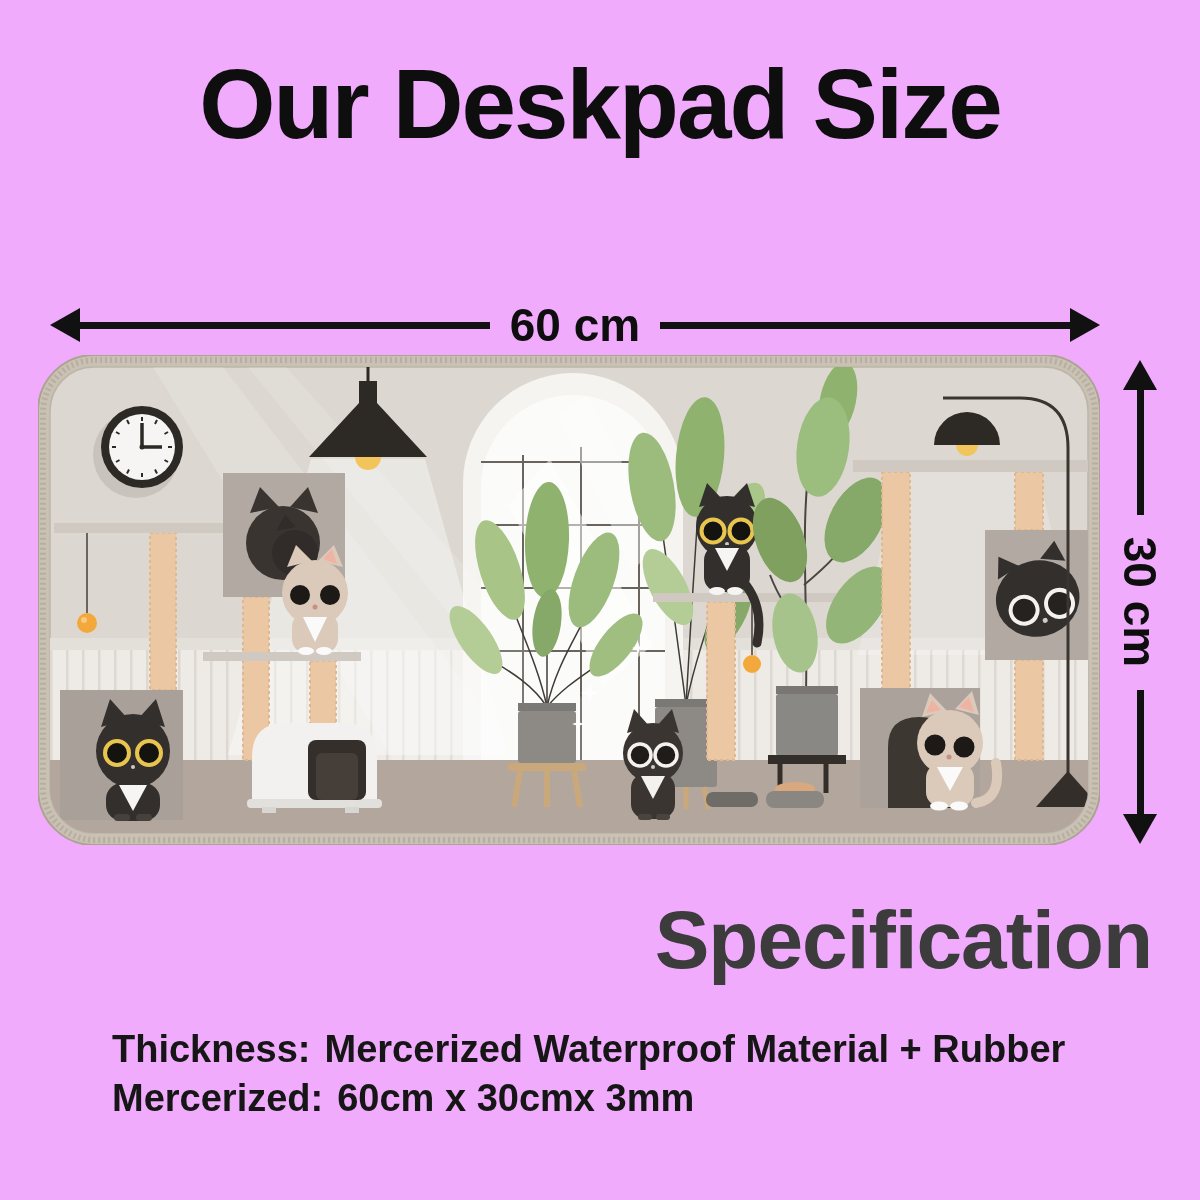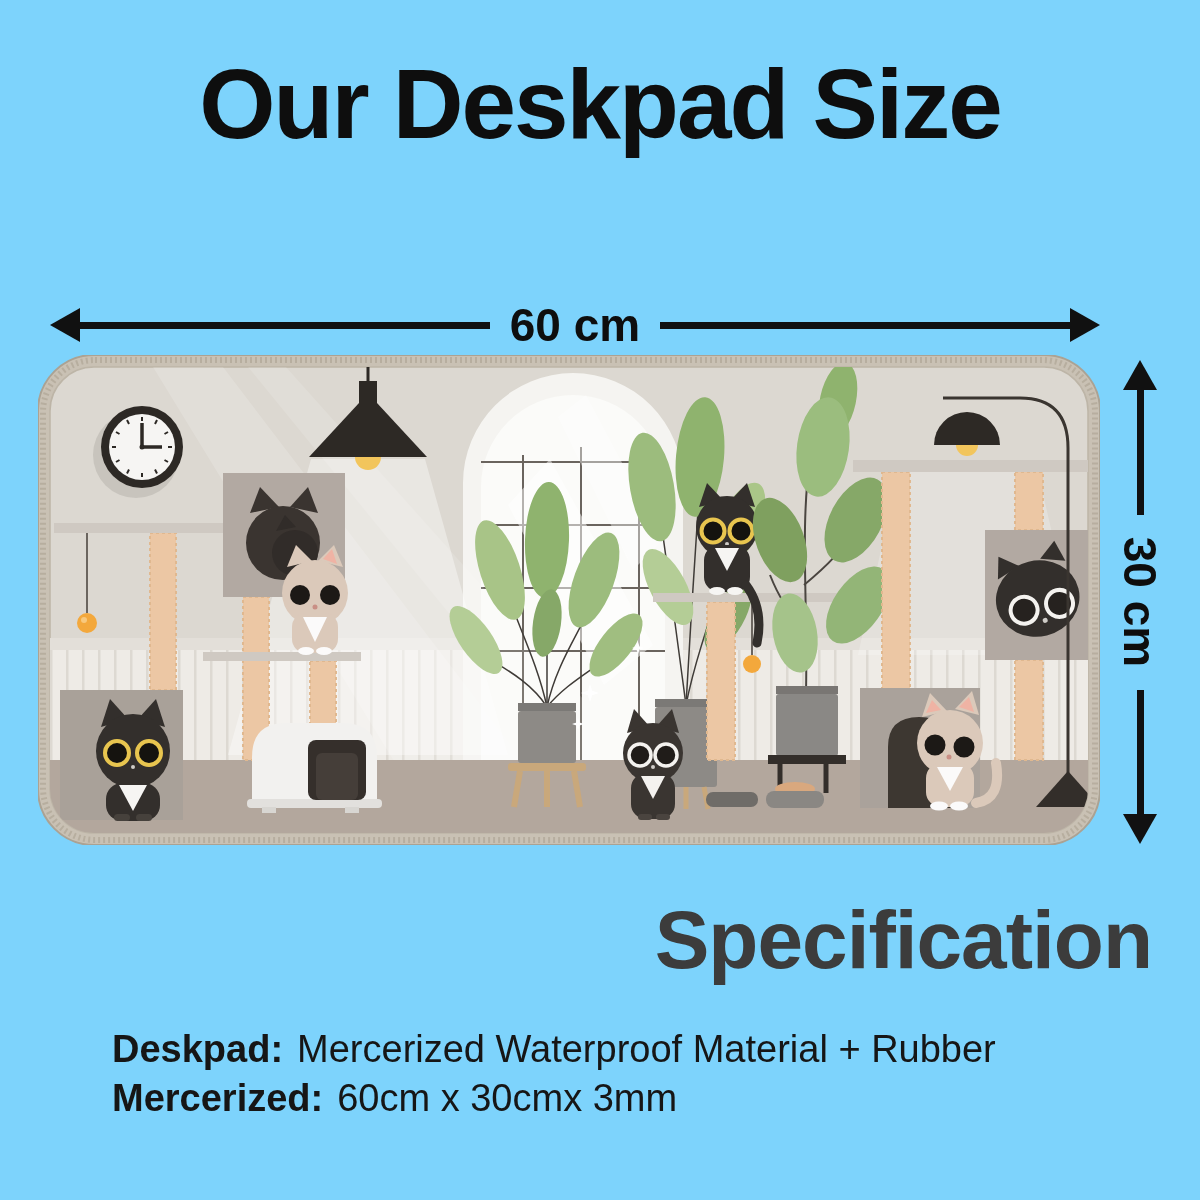--- a/index.html
+++ b/index.html
@@ -1,16 +1,16 @@
 <!DOCTYPE html>
 <html><head>
 <meta charset="utf-8">
 <style>
   html,body{margin:0;padding:0;background:#ffffff;}
-  .canvas{position:relative;width:1200px;height:1200px;background:#7dd3fc;overflow:hidden;
+  .canvas{position:relative;width:1200px;height:1200px;background:#f0abfc;overflow:hidden;
           font-family:"Liberation Sans","DejaVu Sans",sans-serif;color:#111;}
   .title{position:absolute;top:48px;left:0;right:0;margin:0;text-align:center;
          font-size:98px;font-weight:900;letter-spacing:-2px;color:#0e0e0e;}
   
   .arrow-h{position:absolute;left:50px;width:1050px;top:300px;height:50px;
            display:flex;align-items:center;text-align:right;}
   .arrow-h .bar{flex:1;height:7px;background:#111;}
   .head{width:0;height:0;display:inline-block;}
   .head.left {border-top:17px solid transparent;border-bottom:17px solid transparent;border-right:30px solid #111;}
   .head.right{border-top:17px solid transparent;border-bottom:17px solid transparent;border-left:30px solid #111;}
@@ -24,21 +24,21 @@
   .arrow-v .vbar{flex:1;width:7px;background:#111;}
   .head.up  {border-left:17px solid transparent;border-right:17px solid transparent;border-bottom:30px solid #111;}
   .head.down{border-left:17px solid transparent;border-right:17px solid transparent;border-top:30px solid #111;}
   .vlabel-wrap{position:relative;height:175px;width:48px;}
   .vlabel{position:absolute;left:50%;top:50%;transform:translate(-50%,-50%) rotate(90deg);margin:0;}
   
   .spec{position:absolute;left:112px;top:893px;width:1040px;}
   .spec h2{margin:0 0 38px 0;font-size:82px;font-weight:900;letter-spacing:-1px;color:#3c3c3c;text-align:right;}
   .spec-row{font-size:38px;line-height:49px;color:#161616;}
   .spec-label{font-weight:800;margin-right:14px;}
-  .spec-value{font-weight:400;}
+  .spec-value{font-weight:700;}
 </style>
 </head>
 <body>
 
 <div class="canvas">
 
   <h1 class="title">Our Deskpad Size</h1>
 
   <div class="arrow-h">
     <span class="head left"></span>
@@ -333,20 +333,20 @@
     <span class="vlabel-wrap">
       <span class="dim-label vlabel">30 cm</span>
     </span>
     <span class="vbar"></span>
     <span class="head down"></span>
   </div>
 
   <section class="spec">
     <h2>Specification</h2>
     <div class="spec-row">
-      <span class="spec-label">Deskpad:</span><span class="spec-value">Mercerized Waterproof Material + Rubber</span>
+      <span class="spec-label">Thickness:</span><span class="spec-value">Mercerized Waterproof Material + Rubber</span>
     </div>
     <div class="spec-row">
       <span class="spec-label">Mercerized:</span><span class="spec-value">60cm x 30cmx 3mm</span>
     </div>
   </section>
 
 </div>
 
 </body></html>

